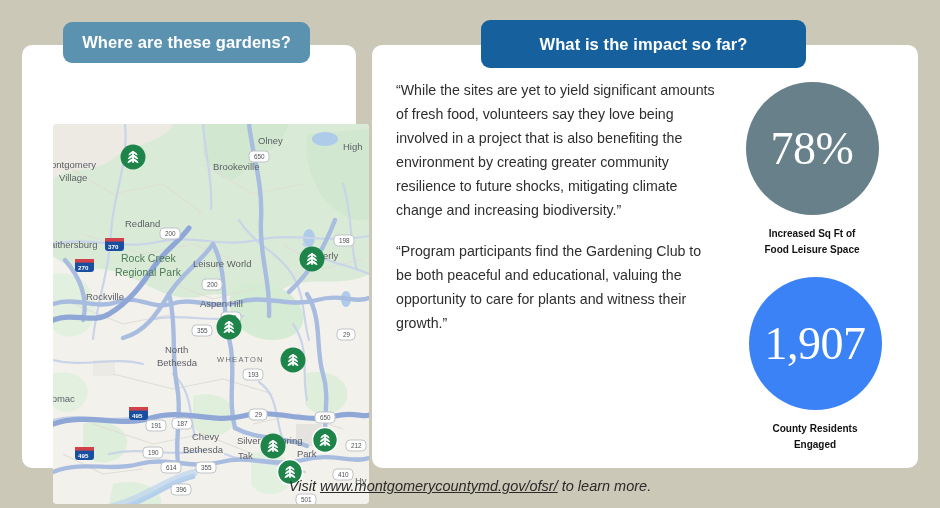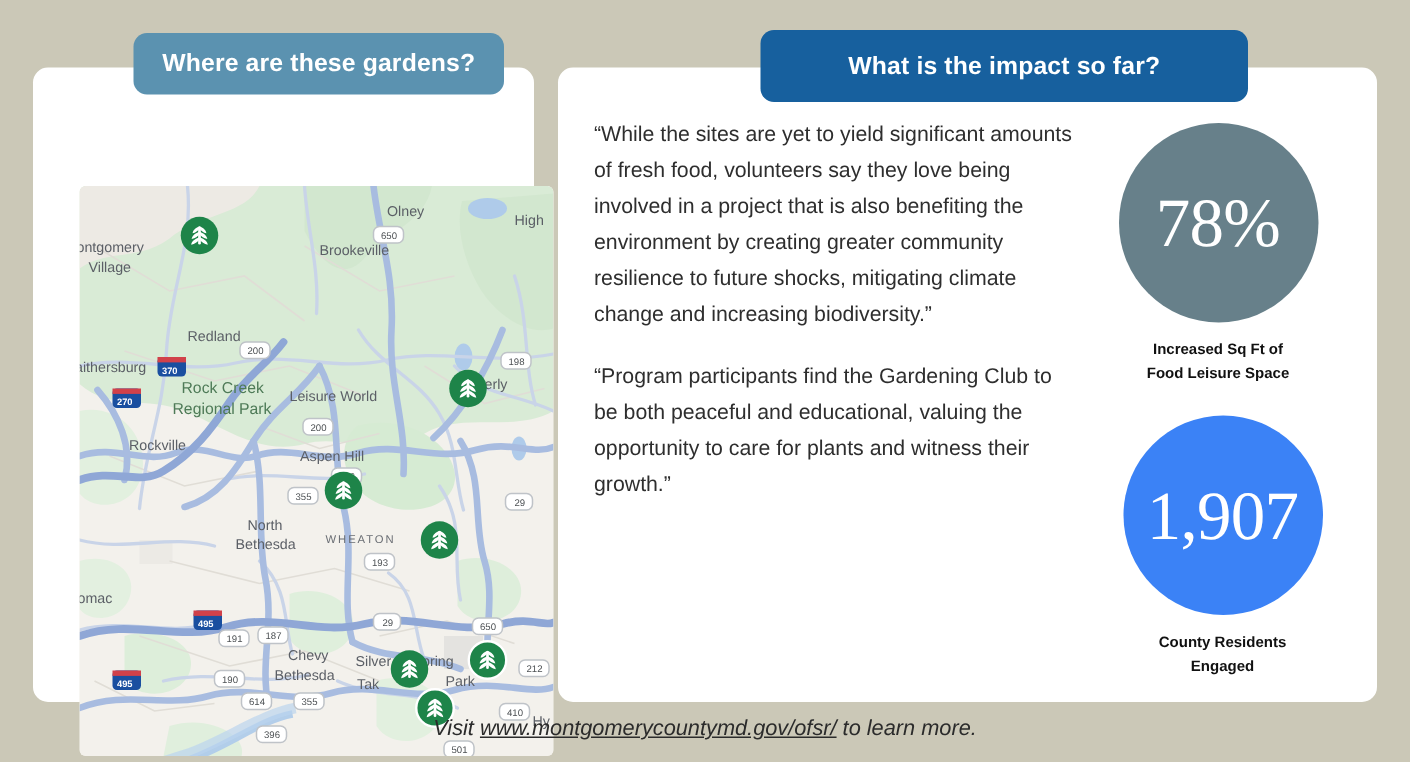--- a/index.html
+++ b/index.html
@@ -18,21 +18,20 @@
   }
   #left-card{left:22px;top:45px;width:334px;height:423px;}
   #right-card{left:372px;top:45px;width:546px;height:423px;}
 
   
   .pill{
     position:absolute;border-radius:9px;
     display:flex;align-items:center;justify-content:center;
     color:#fff;font-weight:bold;letter-spacing:.1px;
     text-align:center;
-    margin-left:26px;
   }
   #pill-left{left:63px;top:22px;width:247px;height:41px;background:#5B92B0;font-size:16.5px;}
   #pill-right{left:481px;top:20px;width:325px;height:48px;background:#17609E;font-size:16.5px;}
 
   
   #map-wrap{
     position:absolute;left:31px;top:79px;width:316px;height:380px;
     border-radius:4px;overflow:hidden;background:#F2EFE9;
   }
   #map-svg{display:block;width:316px;height:380px;}

